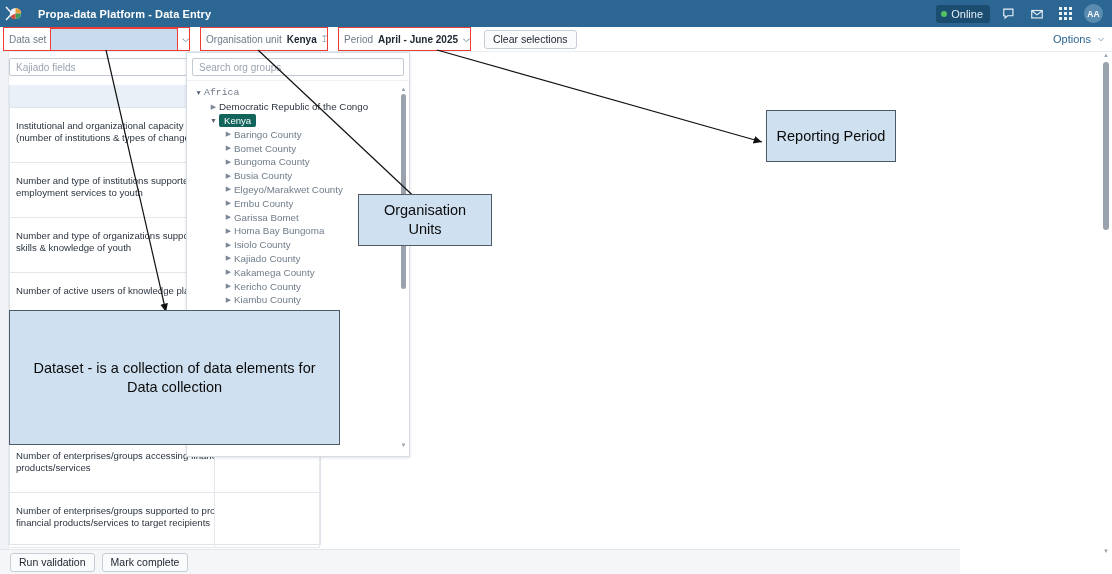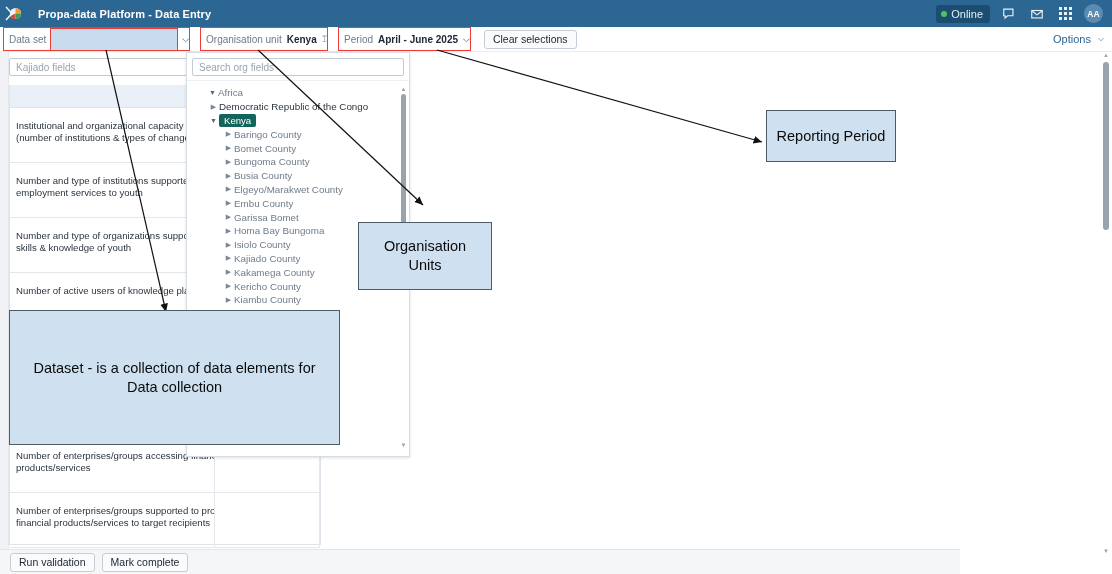--- a/index.html
+++ b/index.html
@@ -297,24 +297,24 @@
           <div class="tcell-name">
             <span>Number of enterprises/groups supported to provide non-</span>
             <span>financial products/services to target recipients</span>
           </div>
           <div class="tcell-val"></div>
         </div>
       </div>
   </div>
 
   <div class="orgpanel">
-    <div class="org-search">Search org fields</div>
+    <div class="org-search">Search org groups</div>
     <div class="org-tree">
       <div id="org-tree-body">
-          <div class="org-node" style="padding-left: 20px;">
+          <div class="org-node" style="padding-left: 6px; font-family: Liberation Mono, monospace;">
             <span class="arrow open">▼</span>
             <span class="node-label root">Africa</span>
           </div>
           <div class="org-node" style="padding-left: 21px;">
             <span class="arrow">▶</span>
             <span class="node-label dark">Democratic Republic of the Congo</span>
           </div>
           <div class="org-node" style="padding-left: 21px;">
             <span class="arrow open">▼</span>
             <span class="node-label sel">Kenya</span>
@@ -439,17 +439,17 @@
         <path d="M0,0 L7,3.2 L0,6.4 z" fill="#111"></path>
       </marker>
     </defs>
     <line x1="106" y1="50" x2="166" y2="312" stroke="#111" stroke-width="1.2" marker-end="url(#ah)"></line>
     <line x1="258" y1="50" x2="423" y2="205" stroke="#111" stroke-width="1.2" marker-end="url(#ah)"></line>
     <line x1="437" y1="50" x2="762" y2="142" stroke="#111" stroke-width="1.2" marker-end="url(#ah)"></line>
   </svg>
 
   <div class="callout" style="left:9px; top:310px; width:331px; height:135px;">Dataset - is a collection of data elements for Data collection</div>
 
-  <div class="callout" style="left:358px; top:222px; width:134px; height:68px;">Organisation Units</div>
+  <div class="callout" style="left:358px; top:194px; width:134px; height:52px;">Organisation Units</div>
 
   <div class="callout" style="left:766px; top:110px; width:130px; height:52px;">Reporting Period</div>
 
 </div>
 
 </body></html>

